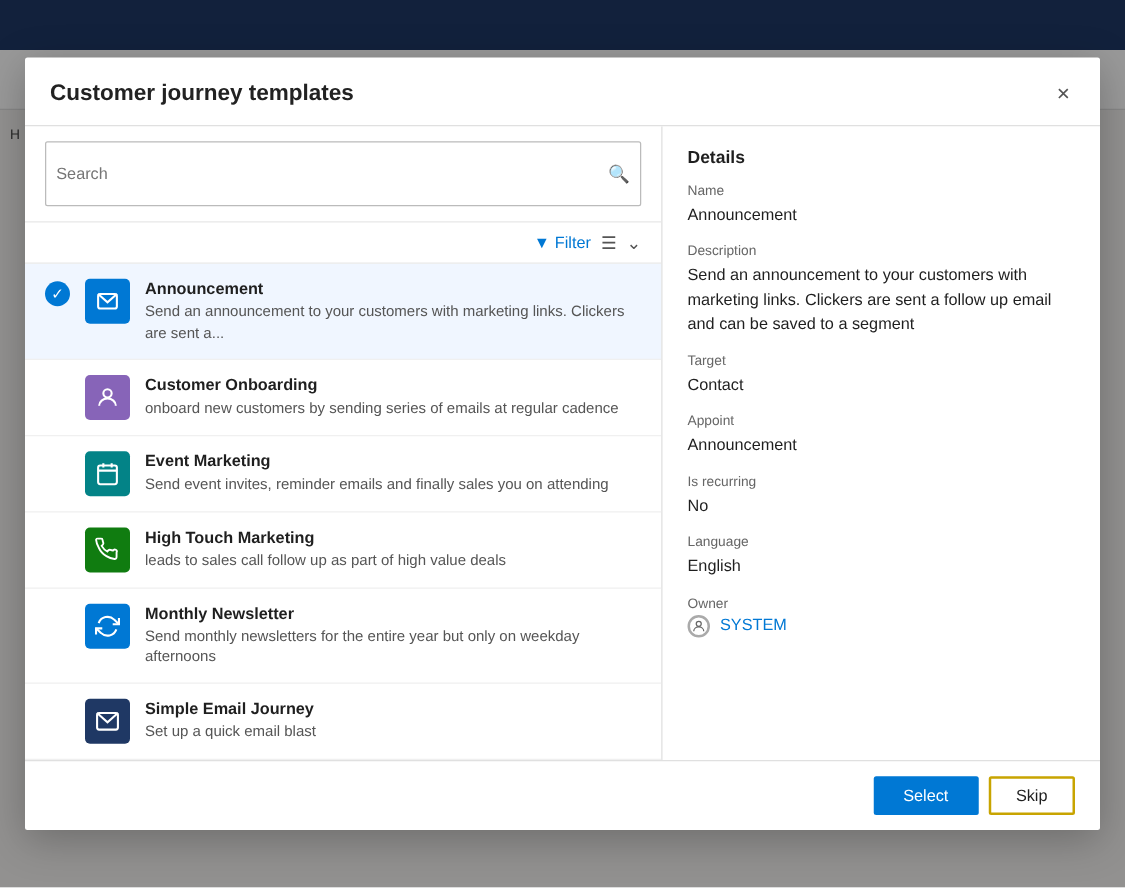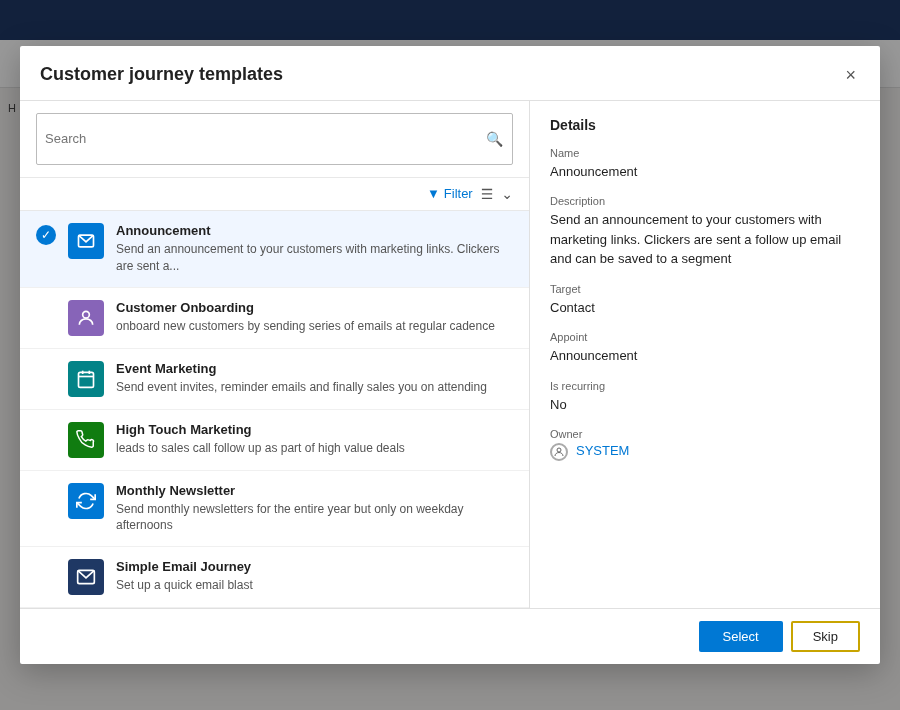--- a/index.html
+++ b/index.html
@@ -526,20 +526,24 @@
         <div class="detail-group">
           <div class="detail-label">Appoint</div>
           <div class="detail-value">Announcement</div>
         </div>
 
         <div class="detail-group">
           <div class="detail-label">Is recurring</div>
           <div class="detail-value">No</div>
         </div>
 
+        <div class="detail-group">
+          <div class="detail-label">Language</div>
+          <div class="detail-value">English</div>
+        </div>
 
         <div class="detail-group">
           <div class="detail-label">Owner</div>
           <div class="owner-row">
             <div class="owner-icon">
               <svg width="12" height="12" viewBox="0 0 24 24" fill="none" stroke="#666" stroke-width="2">
                 <circle cx="12" cy="8" r="4"></circle>
                 <path d="M4 20c0-4 3.6-7 8-7s8 3 8 7"></path>
               </svg>
             </div>

